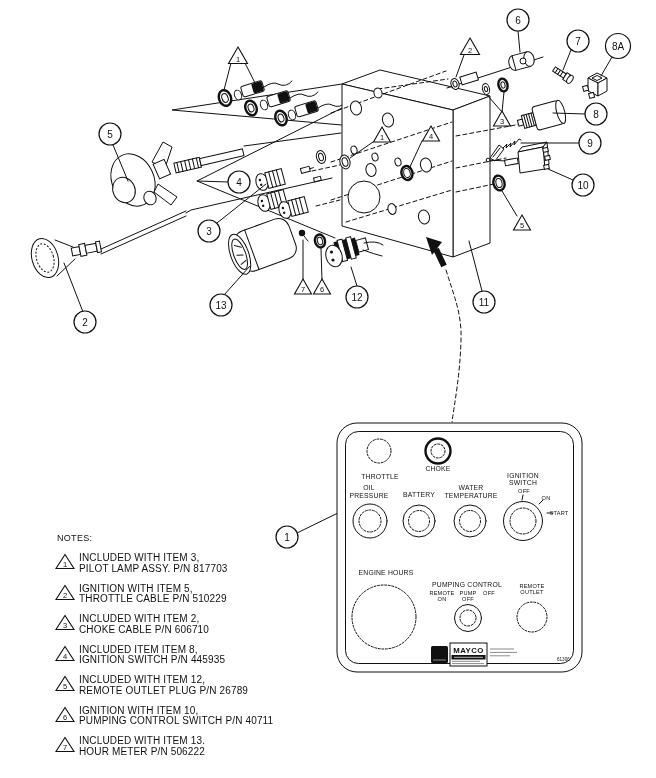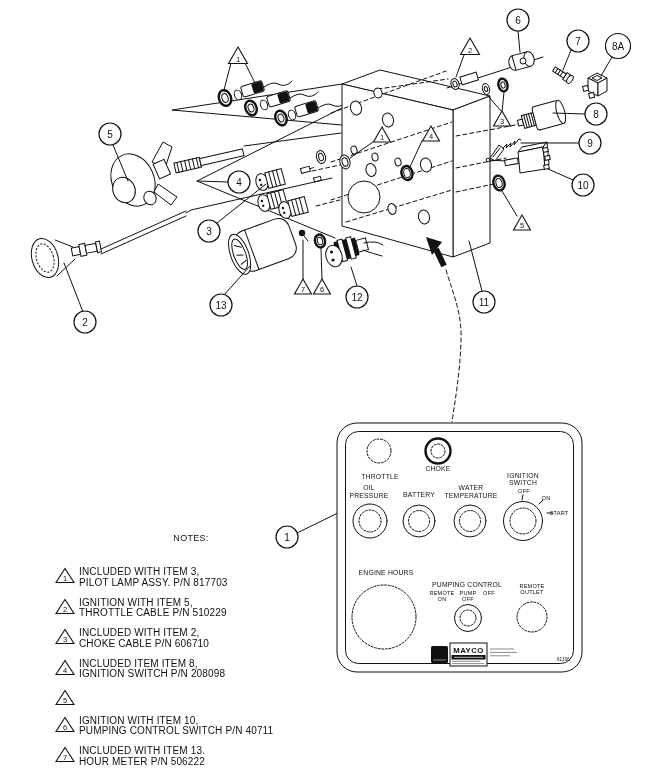--- a/index.html
+++ b/index.html
@@ -15,21 +15,21 @@
   .fdash{stroke-dasharray:2 1.6;}
   .callout circle{fill:#fff;stroke:#111;stroke-width:1.2;}
   .callout text{font-size:10px;text-anchor:middle;}
   .flagmark path{fill:#fff;stroke:#111;stroke-width:1.1;}
   .flagmark text{font-size:7.5px;text-anchor:middle;}
   .plbl{font-size:6.8px;text-anchor:middle;letter-spacing:.2px;}
   .plbls{font-size:5.6px;text-anchor:middle;letter-spacing:.2px;}
   .gray{stroke:#8a8a8a;stroke-width:1;}
   
   #notes{position:absolute;left:55px;top:533px;width:270px;}
-  #notes .title{font-size:9px;letter-spacing:.3px;margin:0 0 24px 2px;text-align:center;}
+  #notes .title{font-size:9px;letter-spacing:.3px;margin:0 0 10px 2px;}
   .note-row{display:flex;align-items:flex-start;margin-bottom:9.5px;}
   .note-row svg{position:static;flex:0 0 auto;margin-right:4px;}
   .note-text{font-size:10px;line-height:10.5px;letter-spacing:.15px;white-space:nowrap;}
 </style>
 </head>
 <body>
 
 <div id="page">
 
 <svg width="656" height="778" viewBox="0 0 656 778">
@@ -523,28 +523,32 @@
           <div>CHOKE CABLE P/N 606710</div>
         </div>
   </div>
   <div class="note-row">
     <svg width="20" height="17" viewBox="0 0 20 17" class="flagmark">
           <path d="M10,1.5 L19,15.5 L1,15.5 Z"></path>
           <text x="10" y="14">4</text>
         </svg>
     <div class="note-text">
           <div>INCLUDED ITEM ITEM 8,</div>
-          <div>IGNITION SWITCH P/N 208098</div>
+          <div>IGNITION SWITCH P/N 445935</div>
         </div>
   </div>
   <div class="note-row">
     <svg width="20" height="17" viewBox="0 0 20 17" class="flagmark">
           <path d="M10,1.5 L19,15.5 L1,15.5 Z"></path>
           <text x="10" y="14">5</text>
         </svg>
+    <div class="note-text">
+          <div>INCLUDED WITH ITEM 12,</div>
+          <div>REMOTE OUTLET PLUG P/N 26789</div>
+        </div>
   </div>
   <div class="note-row">
     <svg width="20" height="17" viewBox="0 0 20 17" class="flagmark">
           <path d="M10,1.5 L19,15.5 L1,15.5 Z"></path>
           <text x="10" y="14">6</text>
         </svg>
     <div class="note-text">
           <div>IGNITION WITH ITEM 10,</div>
           <div>PUMPING CONTROL SWITCH P/N 40711</div>
         </div>

